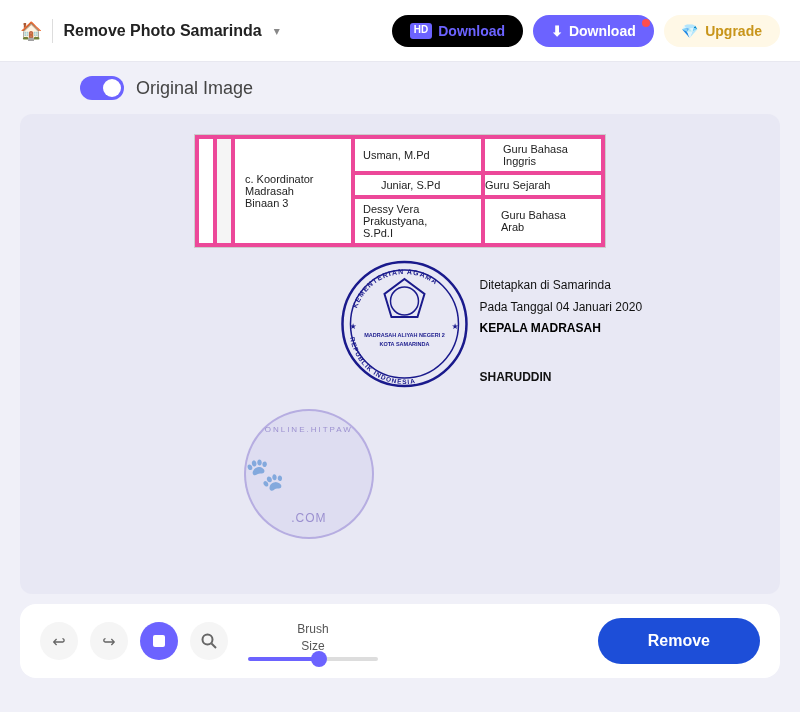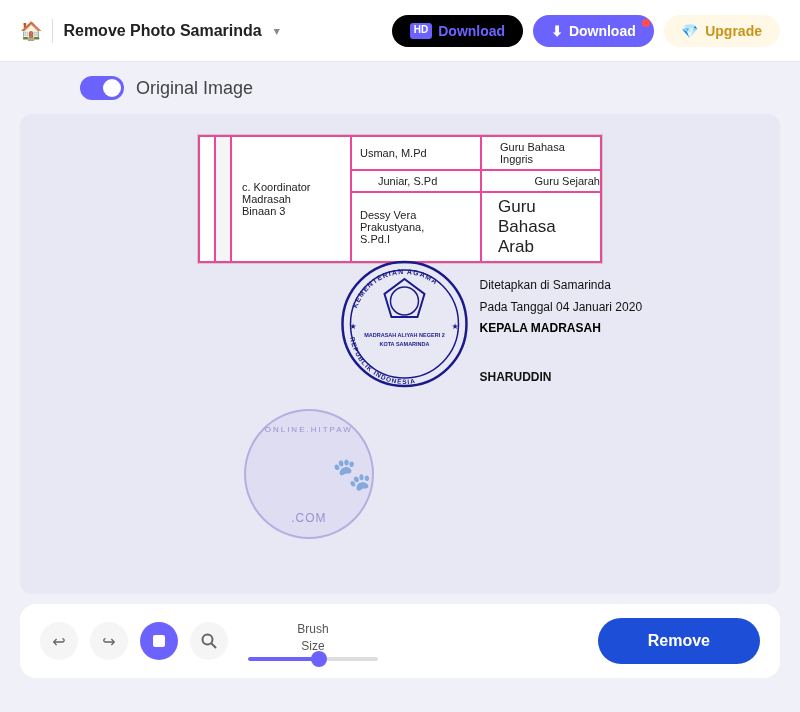--- a/index.html
+++ b/index.html
@@ -68,28 +68,28 @@
       display: flex; align-items: center; justify-content: center;
       position: relative; overflow: hidden;
     }
 
     
     .doc-table {
       border-collapse: collapse; font-size: 11px; color: #222;
       width: 100%;
     }
     .doc-table td, .doc-table th {
-      border: 2px solid #ec4899; padding: 4px 7px; vertical-align: middle;
+      border: 4px solid #ec4899; padding: 4px 7px; vertical-align: middle;
     }
     .empty-cell { width: 80px; }
     .photo-cell { width: 60px; background: #f5f5f5; }
     .watermark-circle {
       width: 130px; height: 130px; border-radius: 50%;
       border: 2px solid rgba(120,100,200,0.4);
-      display: flex; align-items: center; justify-content: flex-end;
+      display: flex; align-items: center; justify-content: flex-start;
       background: rgba(180,170,230,0.18);
       position: relative;
     }
     .watermark-arc-top {
       position: absolute; top: 14px; left: 50%; transform: translateX(-50%);
       font-size: 8px; color: rgba(100,80,180,0.55); white-space: nowrap;
       letter-spacing: 2px; text-transform: uppercase;
     }
     .watermark-arc-bottom {
       position: absolute; bottom: 12px; left: 50%; transform: translateX(-50%);
@@ -166,25 +166,25 @@
       <tbody>
         <tr>
           <td rowspan="3" class="empty-cell"></td>
           <td rowspan="3" class="photo-cell"></td>
           <td rowspan="3" style="font-size:11px;padding:6px 10px;min-width:120px;">c. Koordinator Madrasah<br>Binaan 3</td>
           <td style="font-size:11px;padding:4px 8px;min-width:130px;">Usman, M.Pd</td>
           <td style="font-size:11px;padding:4px 18px;min-width:120px;">Guru Bahasa Inggris</td>
         </tr>
         <tr>
           <td style="font-size:11px;padding:4px 26px;">Juniar, S.Pd</td>
-          <td style="font-size:11px;padding:4px 0;text-align:right;">Guru Sejarah</td>
+          <td style="font-size:11px;padding:4px 0;">Guru Sejarah</td>
         </tr>
         <tr>
           <td style="font-size:11px;padding:4px 8px;">Dessy Vera Prakustyana,<br>S.Pd.I</td>
-          <td style="font-size:17px;padding:4px 16px;">Guru Bahasa Arab</td>
+          <td style="font-size:11px;padding:4px 16px;">Guru Bahasa Arab</td>
         </tr>
       </tbody>
     </table>
   </div>
 
   <div style="position:absolute; top:145px; left:50%; transform:translateX(-20%);">
     <div style="display:flex; gap:10px; align-items:flex-start;">
 
       <div style="position:relative; width:130px; height:130px;">
         <svg width="130" height="130" viewBox="0 0 130 130">

